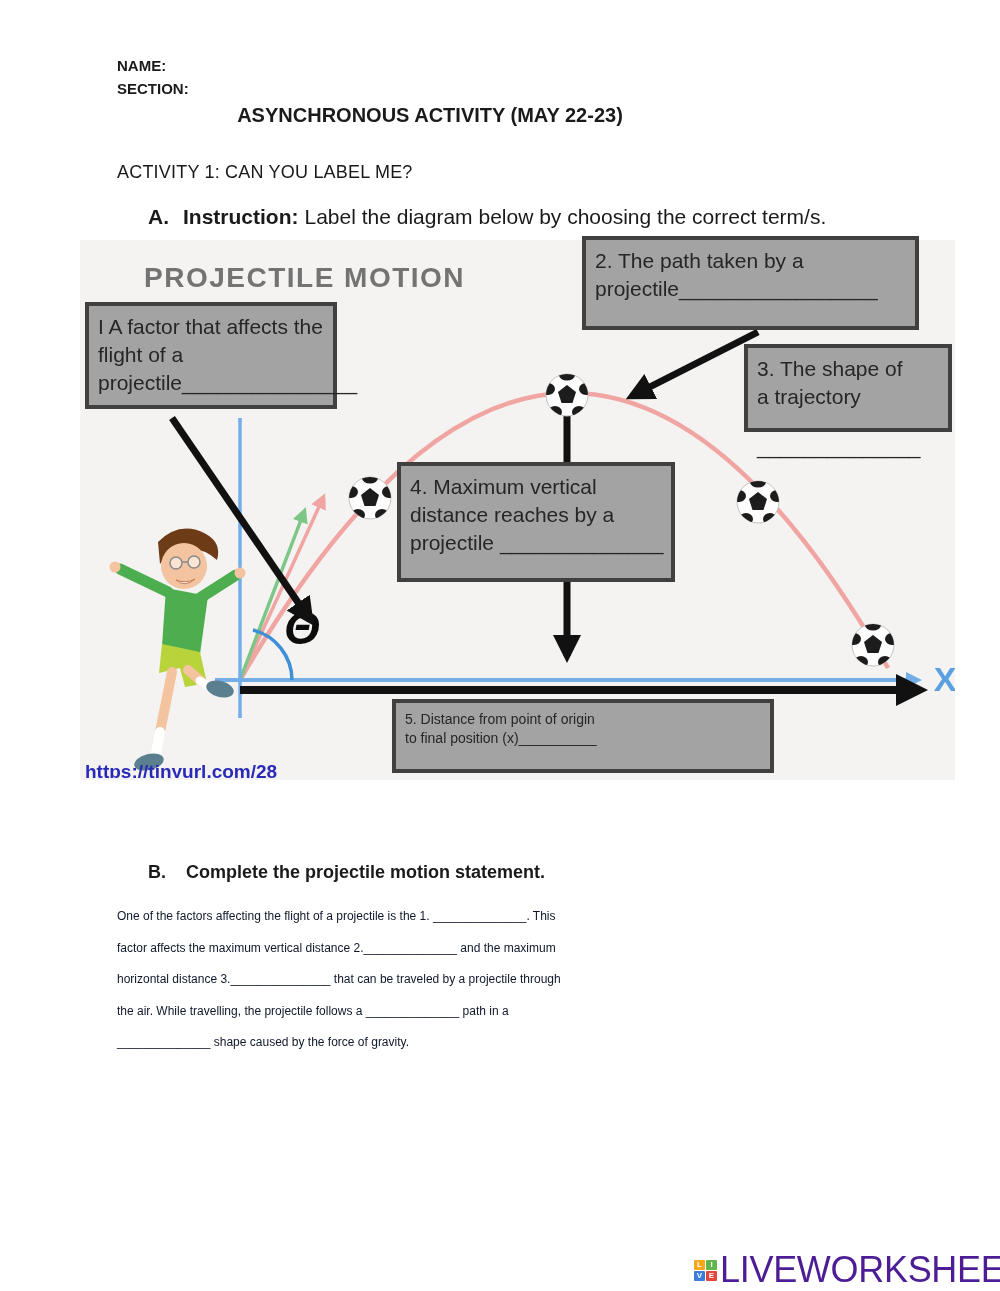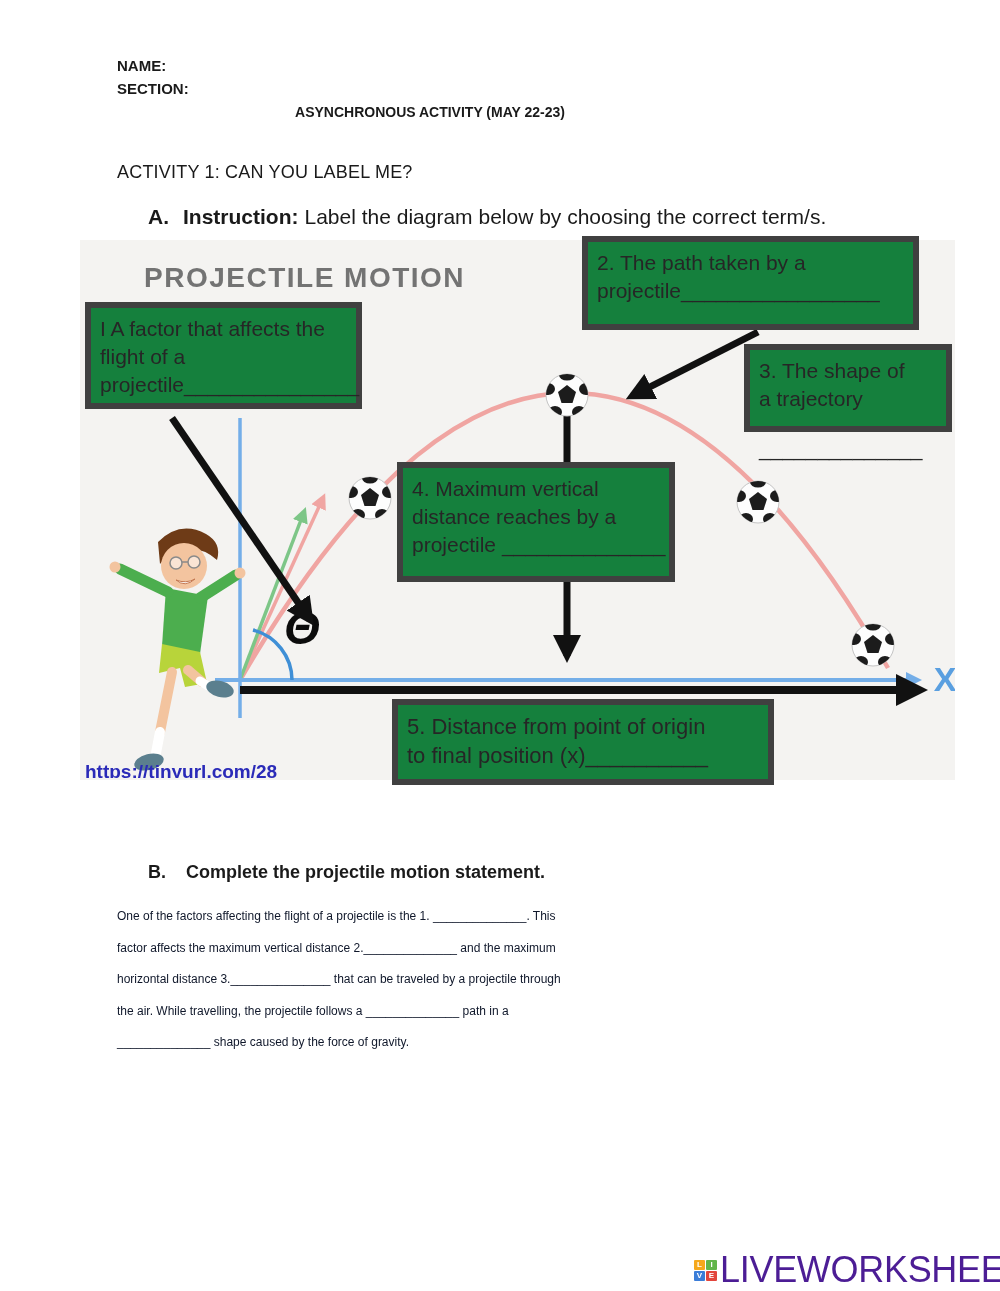--- a/index.html
+++ b/index.html
@@ -3,39 +3,39 @@
 <meta charset="utf-8">
 <style>
   html,body{margin:0;padding:0;background:#ffffff;}
   .sheet{
     position:relative;width:1000px;height:1291px;background:#ffffff;
     font-family:"Liberation Sans",sans-serif;color:#1a1a1a;overflow:hidden;
   }
   
   .hdr-name{position:absolute;left:117px;top:57px;font-size:15px;font-weight:bold;}
   .hdr-section{position:absolute;left:117px;top:80px;font-size:15px;font-weight:bold;}
-  .hdr-title{position:absolute;left:0;top:104px;width:860px;text-align:center;font-size:14px;font-weight:bold;}
+  .hdr-title{position:absolute;left:0;top:104px;width:860px;text-align:center;font-size:20px;font-weight:bold;}
   
   .act-title{position:absolute;left:117px;top:162px;font-size:18px;font-weight:normal;letter-spacing:.2px;}
   .instruction{position:absolute;left:148px;top:205px;font-size:21px;}
   .instruction .pref{font-weight:bold;margin-right:14px;}
   .instruction .lbl{font-weight:bold;margin-right:6px;}
   
   .diagram{position:absolute;left:80px;top:240px;width:875px;height:540px;background:#f4f3f1;}
   .diagram svg{position:absolute;left:0;top:0;}
   .dgm-title{position:absolute;left:64px;top:22px;font-size:28px;font-weight:bold;letter-spacing:1.5px;color:#737373;}
-  .box{position:absolute;box-sizing:border-box;background:#15803d;border:6px solid #404040;
+  .box{position:absolute;box-sizing:border-box;background:#a3a3a3;border:4px solid #404040;
        padding:7px 8px 8px 9px;font-size:21px;line-height:1.33;color:#262626;}
   .box .ln{white-space:nowrap;}
-  .b1{left:5px;top:62px;width:277px;height:107px;}
+  .b1{left:5px;top:62px;width:252px;height:107px;}
   .b2{left:502px;top:-4px;width:337px;height:94px;}
   .b3{left:664px;top:104px;width:208px;height:88px;}
   .b3 .gap{margin-top:22px;}
   .b4{left:317px;top:222px;width:278px;height:120px;}
-  .b5{left:312px;top:459px;width:382px;height:86px;font-size:22px;}
+  .b5{left:312px;top:459px;width:382px;height:74px;font-size:14px;}
   .src-link{position:absolute;left:5px;top:524px;width:330px;height:14px;overflow:hidden;}
   .src-link span{display:block;font-size:19px;line-height:24px;color:#2a2ab8;font-weight:bold;margin-top:-4px;}
   
   .b-head{position:absolute;left:148px;top:862px;font-size:18px;font-weight:bold;}
   .b-head .pref{margin-right:20px;}
   .para{position:absolute;left:117px;top:901px;font-size:12px;line-height:31.5px;color:#0f172a;}
   .para div{white-space:nowrap;}
   
   .logo{position:absolute;left:694px;top:1249px;display:flex;align-items:center;gap:3px;}
   .tiles{display:grid;grid-template-columns:11px 11px;grid-auto-rows:10px;gap:1px;}

